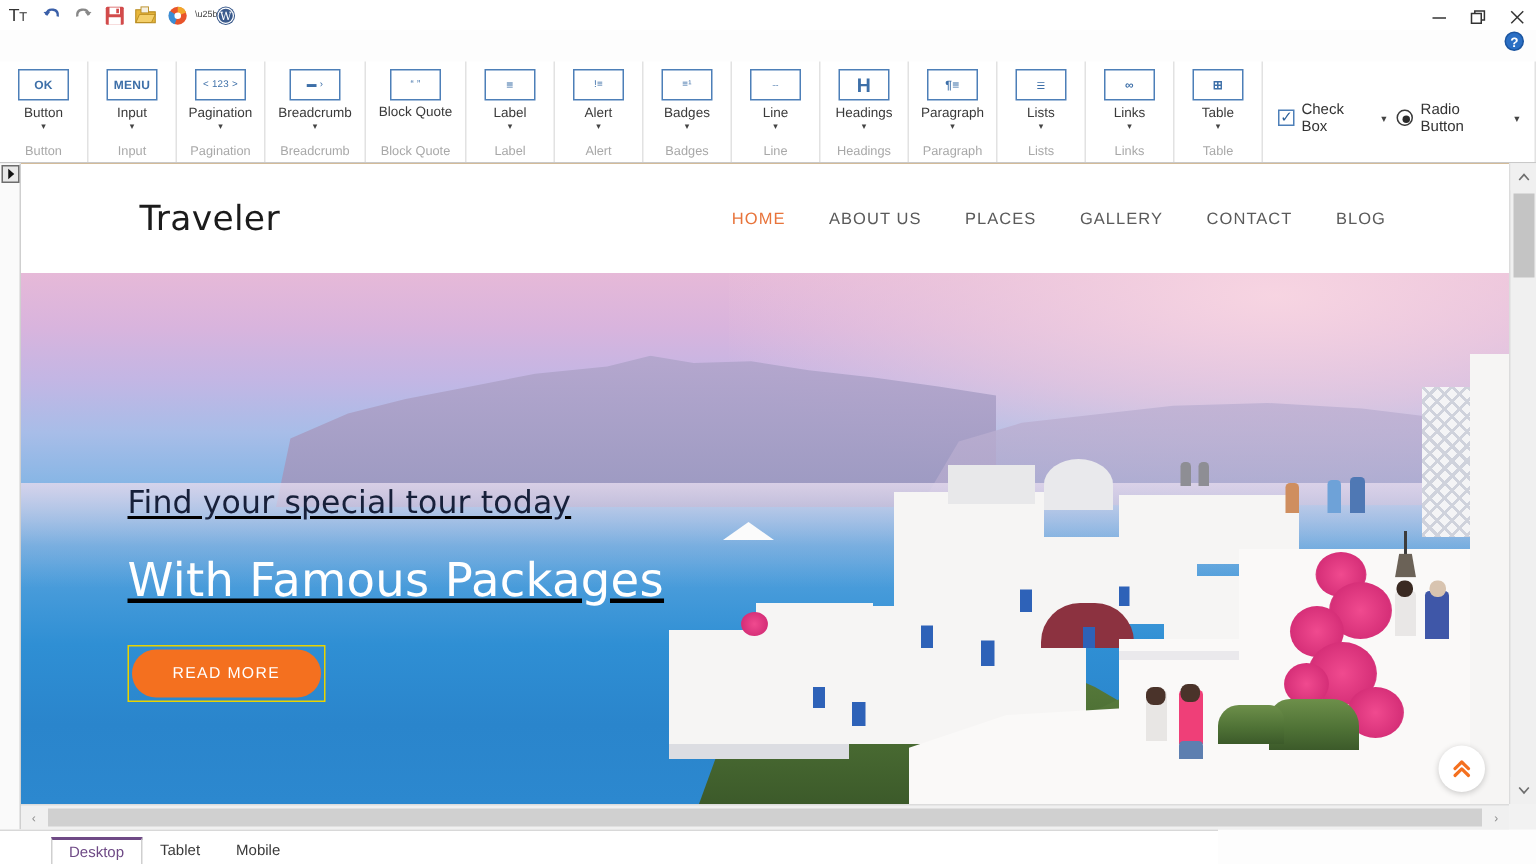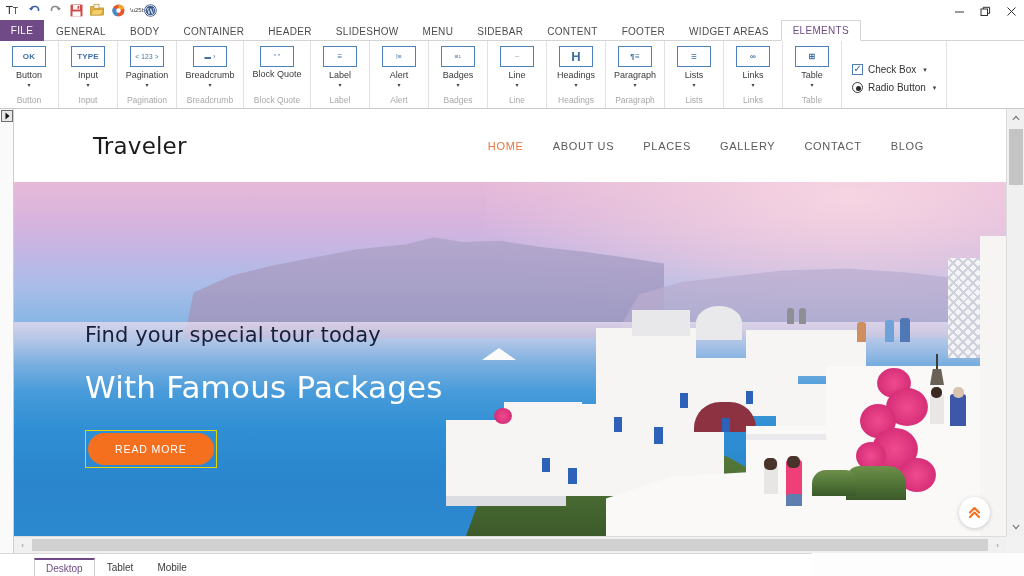--- a/index.html
+++ b/index.html
@@ -100,21 +100,21 @@
   .icon-txt { font-size: 8px; color: #3d6fa8; font-weight: bold; letter-spacing: 0.2px; }
   .icon-txt.small { font-size: 6.5px; font-weight: normal; }
   .ritem-label {
     font-size: 9px; color: #3a3a3a; text-align: center; line-height: 10px;
   }
   .ritem-caret { font-size: 6px; color: #444; line-height: 8px; margin-top: 1px; }
   .ritem-label.two { line-height: 9.5px; }
 
   
   .rcheck-group {
-    display: flex; flex-direction: column; justify-content: center;
+    display: flex; flex-direction: row; justify-content: center;
     gap: 7px; padding: 0 8px; height: 52px; padding-top: 8px;
   }
   .rcheck-row { display: flex; align-items: center; gap: 5px; font-size: 10px; color: #333; }
   .cbox {
     width: 11px; height: 11px; border: 1px solid #4d7fb8; background: #fff;
     position: relative;
   }
   .cbox::after {
     content: "\2713"; position: absolute; left: 0.5px; top: -2px;
     font-size: 10px; color: #2b5f99;
@@ -221,21 +221,21 @@
   }
   .lattice {
     position: absolute; background:
       repeating-linear-gradient(45deg, #cfd2dc 0 2px, rgba(255,255,255,0) 2px 7px),
       repeating-linear-gradient(-45deg, #cfd2dc 0 2px, rgba(255,255,255,0) 2px 7px),
       #f4f4f6;
   }
   .person { position: absolute; border-radius: 3px 3px 0 0; }
 
   .hero-text {
-    position: absolute; left: 71px; top: 141px; z-index: 6;
+    position: absolute; left: 71px; top: 141px; z-index: 6; text-decoration: underline;
   }
   .hero-line1 {
     font-family: "DejaVu Sans", sans-serif;
     font-size: 21px; color: #17203a; letter-spacing: 0.1px; white-space: nowrap;
   }
   .hero-line2 {
     font-family: "DejaVu Sans", sans-serif;
     font-size: 31px; color: #ffffff; letter-spacing: 0.2px;
     margin-top: 22px; white-space: nowrap; font-weight: 400;
   }
@@ -381,55 +381,41 @@
       <div class="wc">
         <svg width="11" height="11" viewBox="0 0 11 11">
             <line x1="1.5" y1="1.5" x2="9.5" y2="9.5" stroke="#333" stroke-width="1"></line>
             <line x1="9.5" y1="1.5" x2="1.5" y2="9.5" stroke="#333" stroke-width="1"></line>
           </svg>
       </div>
     </div>
     <div class="helpbtn">?</div>
   </div>
 
-  <div class="tabstrip">
-    <div class="tab-file">FILE</div>
-    <div class="tab">GENERAL</div>
-    <div class="tab">BODY</div>
-    <div class="tab">CONTAINER</div>
-    <div class="tab">HEADER</div>
-    <div class="tab">SLIDESHOW</div>
-    <div class="tab">MENU</div>
-    <div class="tab">SIDEBAR</div>
-    <div class="tab">CONTENT</div>
-    <div class="tab">FOOTER</div>
-    <div class="tab">WIDGET AREAS</div>
-    <div class="tab active">ELEMENTS</div>
-  </div>
 
   <div class="ribbon">
 
     <div class="rgroup">
       <div class="rgroup-items">
         <div class="ritem">
           <div class="ritem-icon">
               <span class="icon-txt">OK</span>
             </div>
           <div class="ritem-label">Button</div>
           <div class="ritem-caret">▾</div>
         </div>
       </div>
       <div class="rgroup-label">Button</div>
     </div>
 
     <div class="rgroup">
       <div class="rgroup-items">
         <div class="ritem">
           <div class="ritem-icon">
-              <span class="icon-txt">TYPE</span>
+              <span class="icon-txt">MENU</span>
             </div>
           <div class="ritem-label">Input</div>
           <div class="ritem-caret">▾</div>
         </div>
       </div>
       <div class="rgroup-label">Input</div>
     </div>
 
     <div class="rgroup">
       <div class="rgroup-items">

